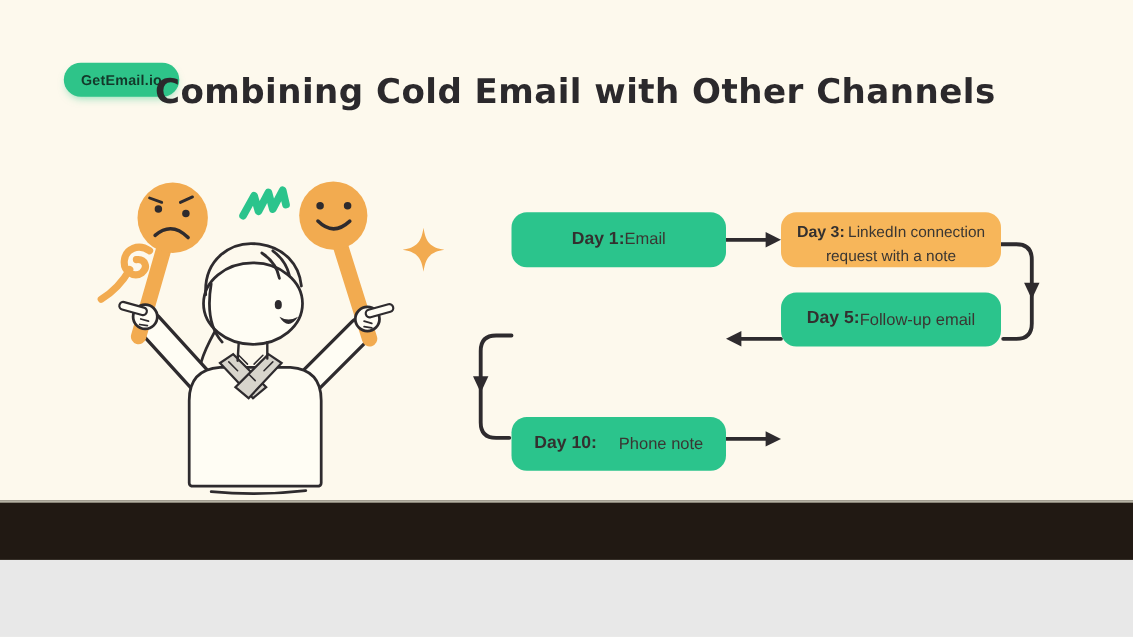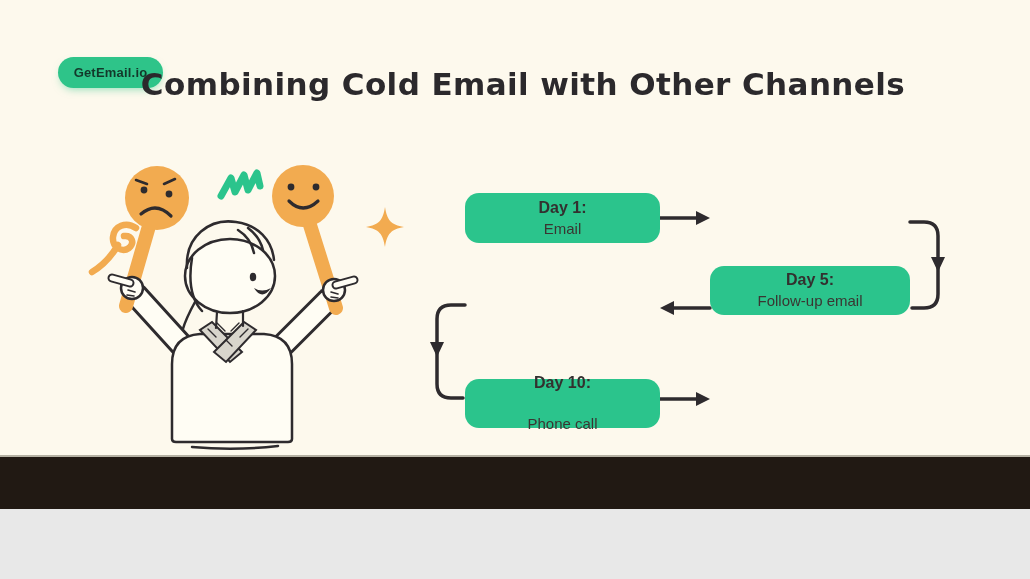--- a/index.html
+++ b/index.html
@@ -27,21 +27,21 @@
     text-align:center; transform:translateX(8px);
     font-size:31px; font-weight:700; letter-spacing:.4px;
     color:var(--title);
     font-family:"DejaVu Sans","Liberation Sans",sans-serif;
   }
   
   .flow{ position:absolute; left:420px; top:185px; width:560px; height:260px; }
   .flow svg{ position:absolute; inset:0; }
   .step{
     position:absolute; border-radius:14px;
-    display:flex; flex-direction:column; align-items:center; justify-content:center;
+    display:flex; flex-direction:row; align-items:center; justify-content:center;
     text-align:center; padding:4px 10px; line-height:1.3;
     color:var(--text-dark); font-size:15px;
   }
   .step strong{ font-size:16px; font-weight:700; color:#33302f;}
   .step.green{ background:var(--green); }
   .step.orange{ background:var(--orange); }
   .step.inline{ display:block; padding:7px 8px 4px; font-size:14px; line-height:1.45;}
   .step.inline strong{ font-size:14.5px; margin-right:3px;}
   .s1{ left:45px;  top:8px;   width:195px; height:50px; }
   .s2{ left:290px; top:8px;   width:200px; height:50px; }
@@ -161,28 +161,31 @@
 
       <path class="ln" stroke-width="3.5" d="M240,214 H276"></path>
       <polygon class="arr" points="276,207 290,214 276,221"></polygon>
     </svg>
 
     <div class="step green s1">
       <strong>Day 1:</strong>
       <span>Email</span>
     </div>
 
+    <div class="step orange inline s2">
+      <strong>Day 3:</strong><span>LinkedIn connection request with a note</span>
+    </div>
 
     <div class="step green s3">
       <strong>Day 5:</strong>
       <span>Follow-up email</span>
     </div>
 
 
     <div class="step green s5">
       <strong>Day 10:</strong>
-      <span>Phone call</span>
+      <span>Phone note</span>
     </div>
 
   </div>
 
   <div class="footer-bar"></div>
 </div>
 
 </body></html>

